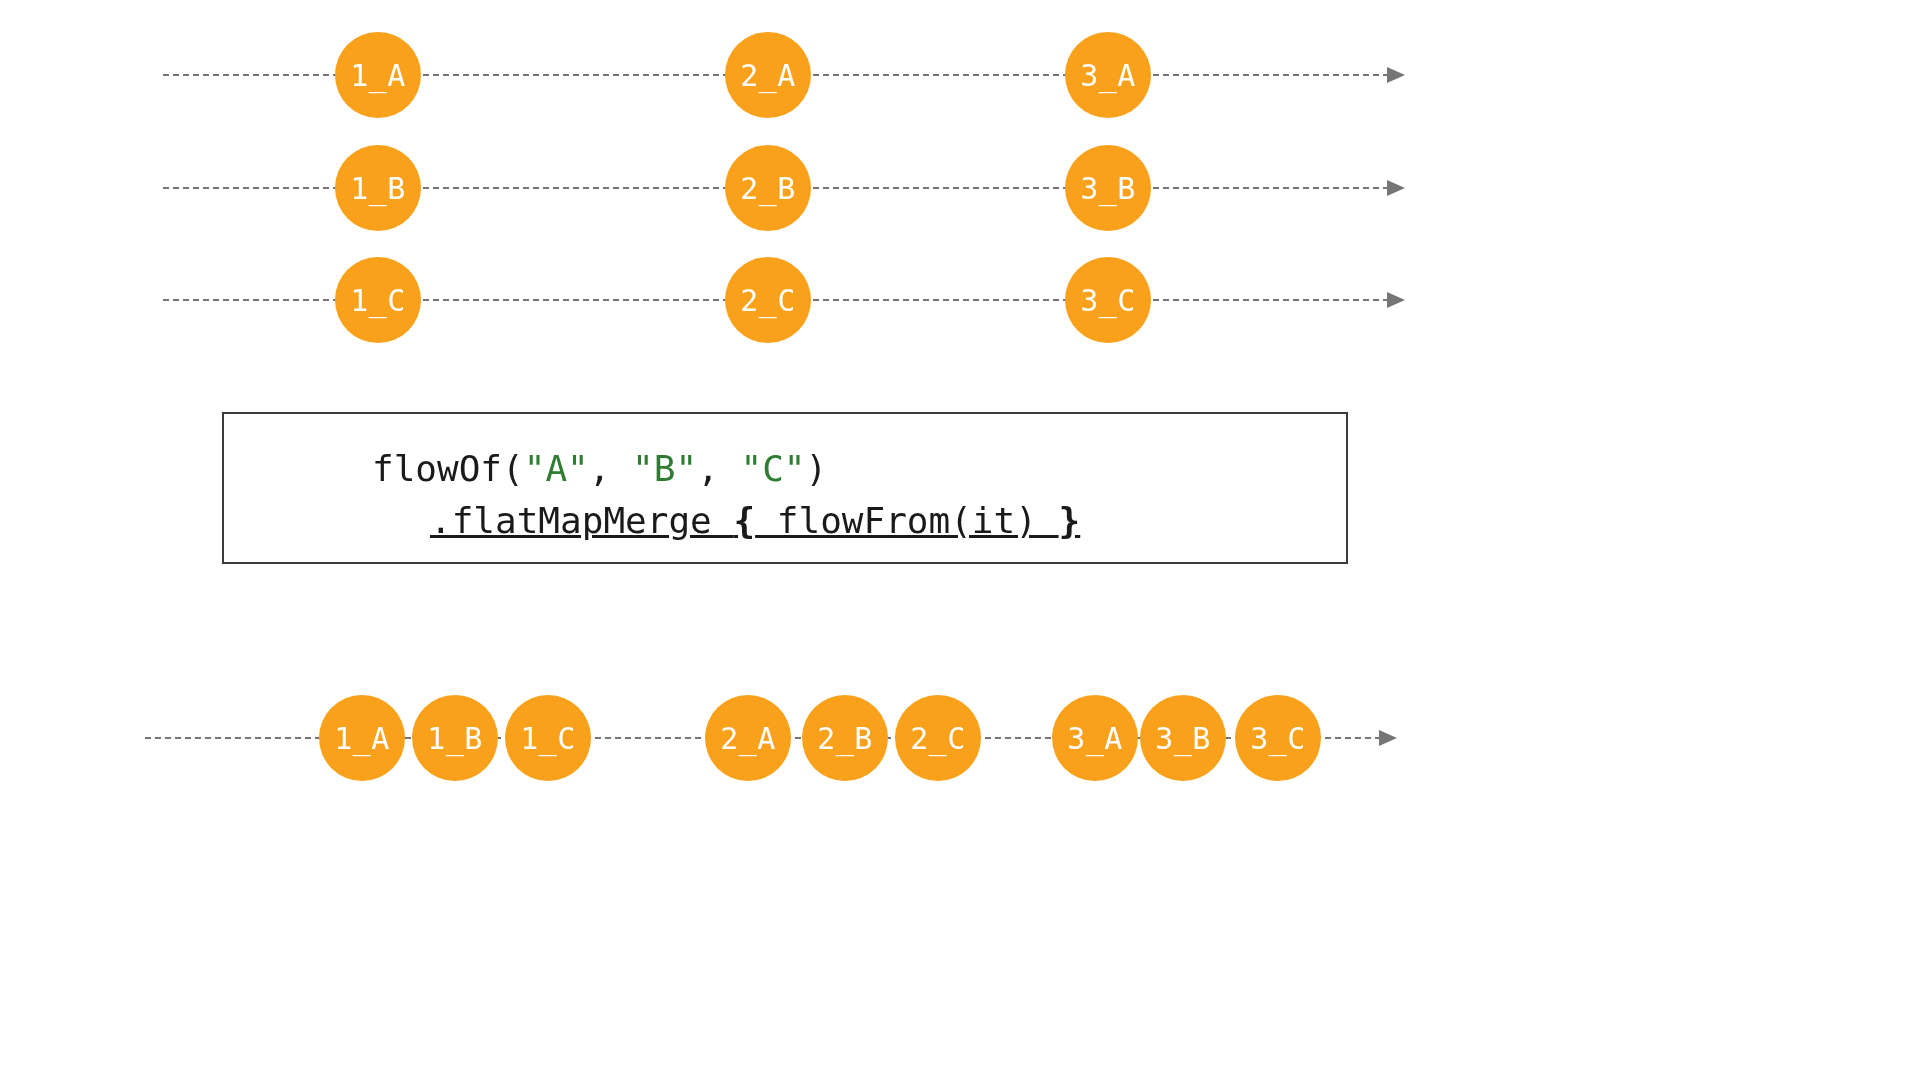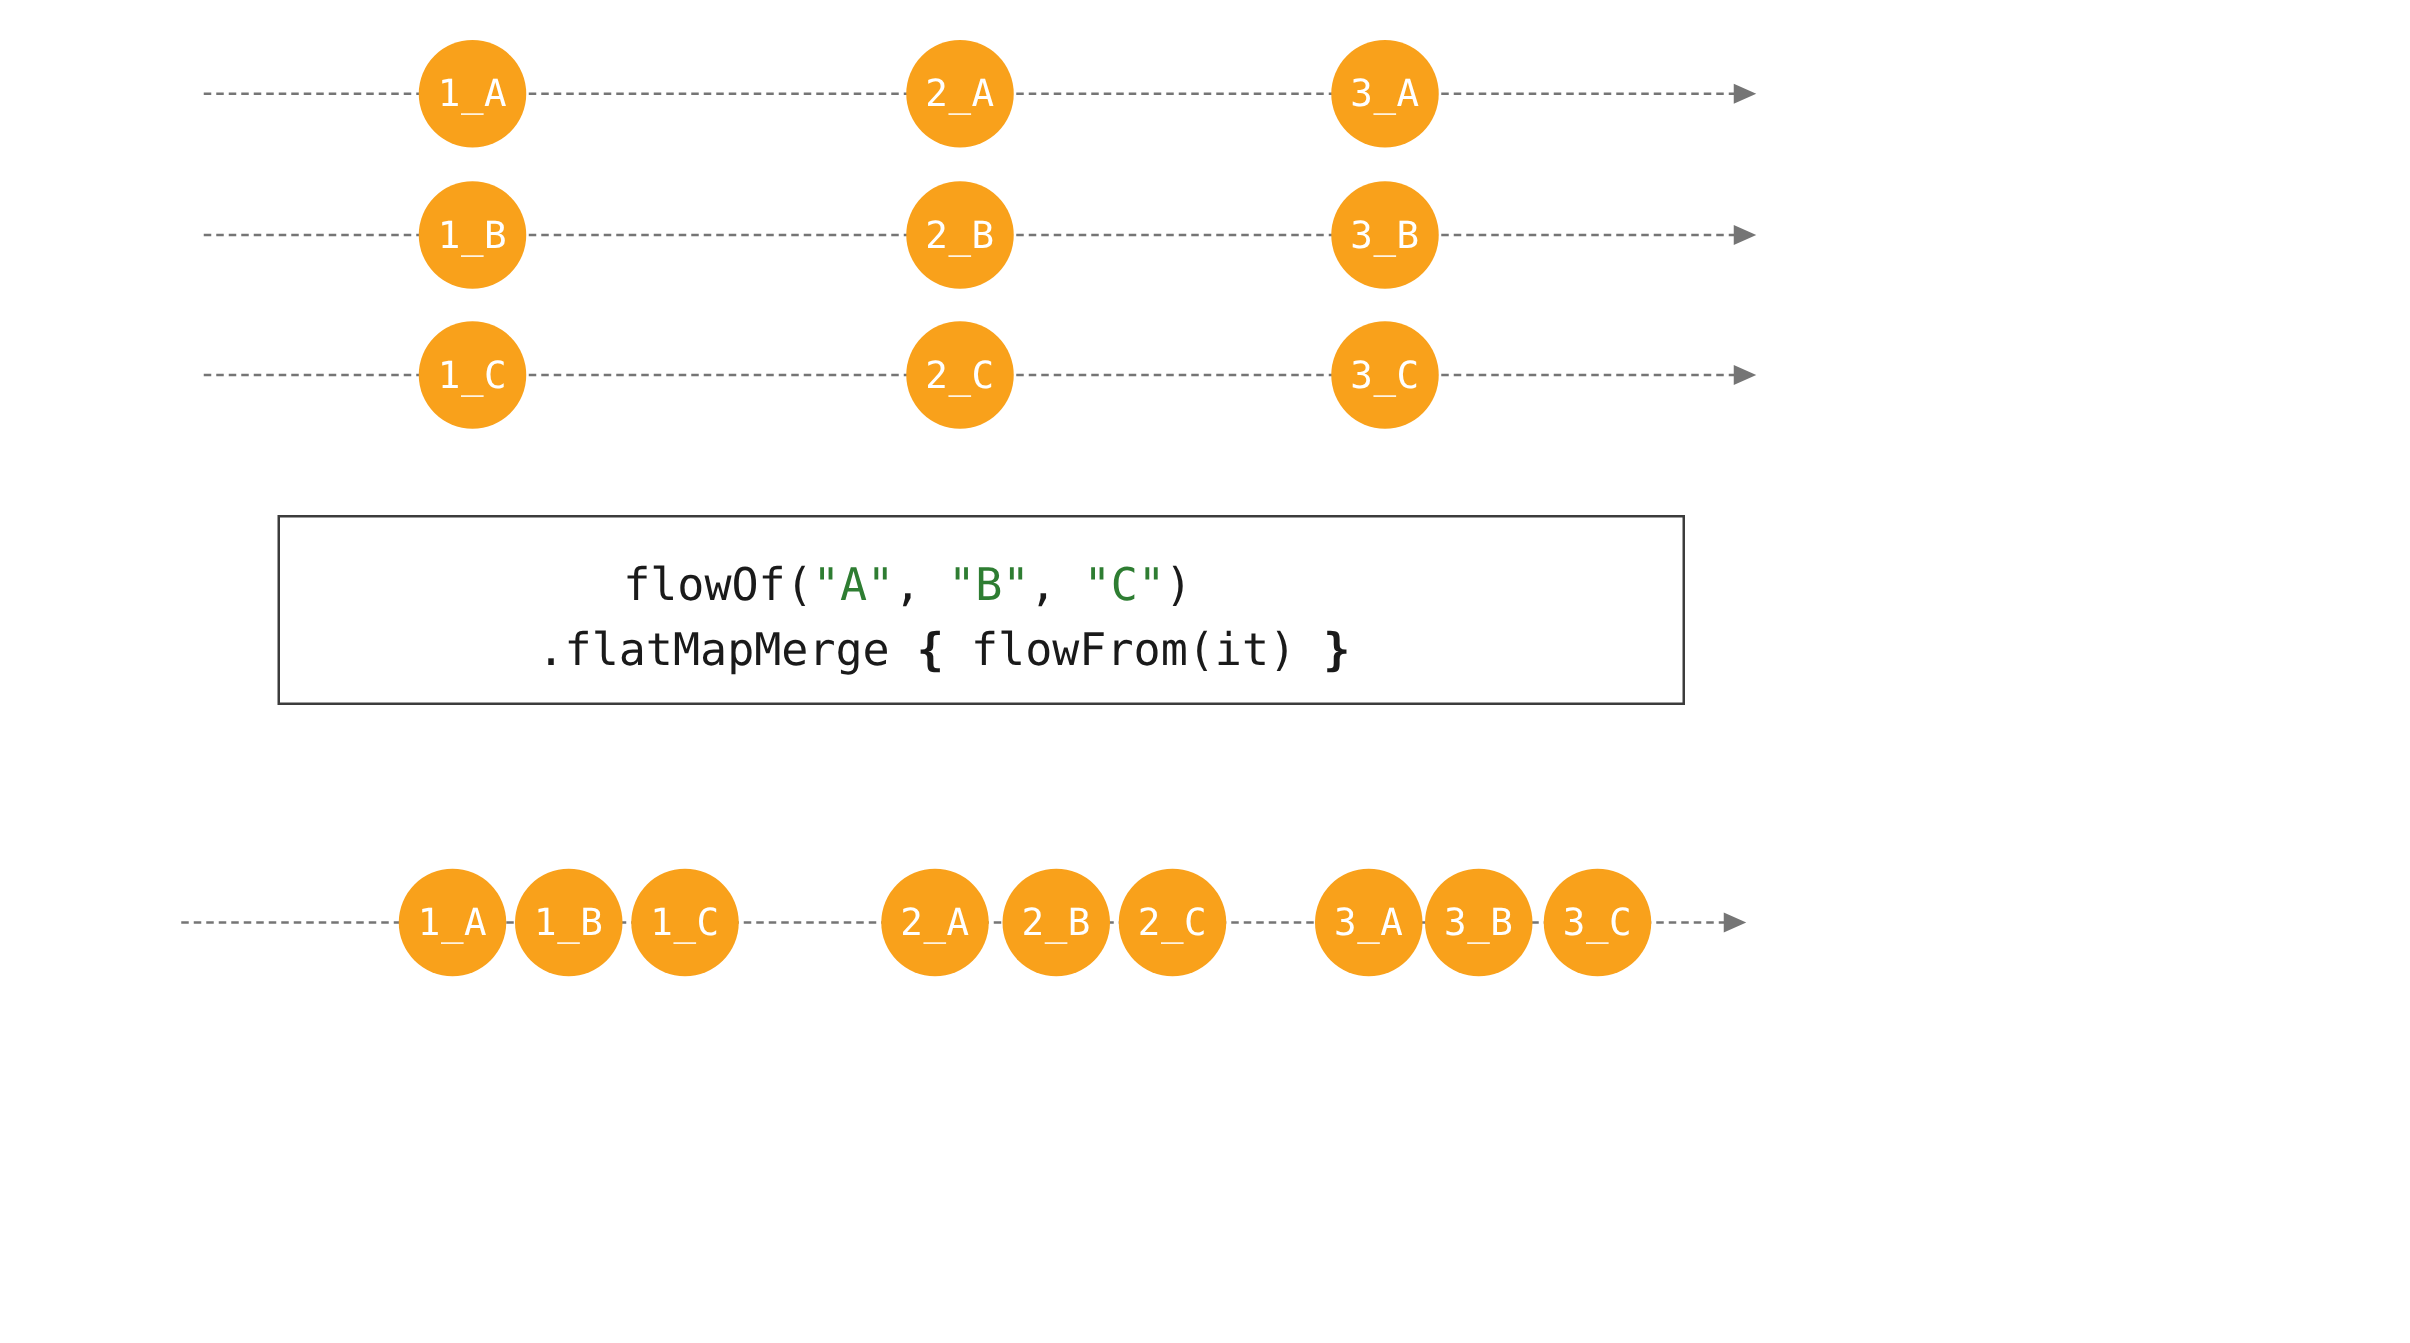--- a/index.html
+++ b/index.html
@@ -7,21 +7,20 @@
     padding: 0;
     background: #ffffff;
   }
   .canvas {
     position: relative;
     width: 1928px;
     height: 1074px;
     background: #ffffff;
     overflow: hidden;
     font-family: "DejaVu Sans Mono", "Liberation Mono", monospace;
-    text-align: center;
   }
   .timeline {
     position: absolute;
     height: 0;
     border-top: 2px dashed #757575;
   }
   .arrowhead {
     position: absolute;
     width: 0;
     height: 0;
@@ -59,20 +58,21 @@
     top: 443px;
     font-size: 36px;
     line-height: 52px;
     color: #1a1a1a;
   }
   .code-line {
     white-space: pre;
   }
   .code-line.indent {
     padding-left: 58px;
+    text-decoration: underline;
   }
   .tok { white-space: pre; }
   .tok-string { color: #2E7D32; }
   .tok-bold { font-weight: bold; }
 </style>
 </head>
 <body>
 
 <div class="canvas">
 

